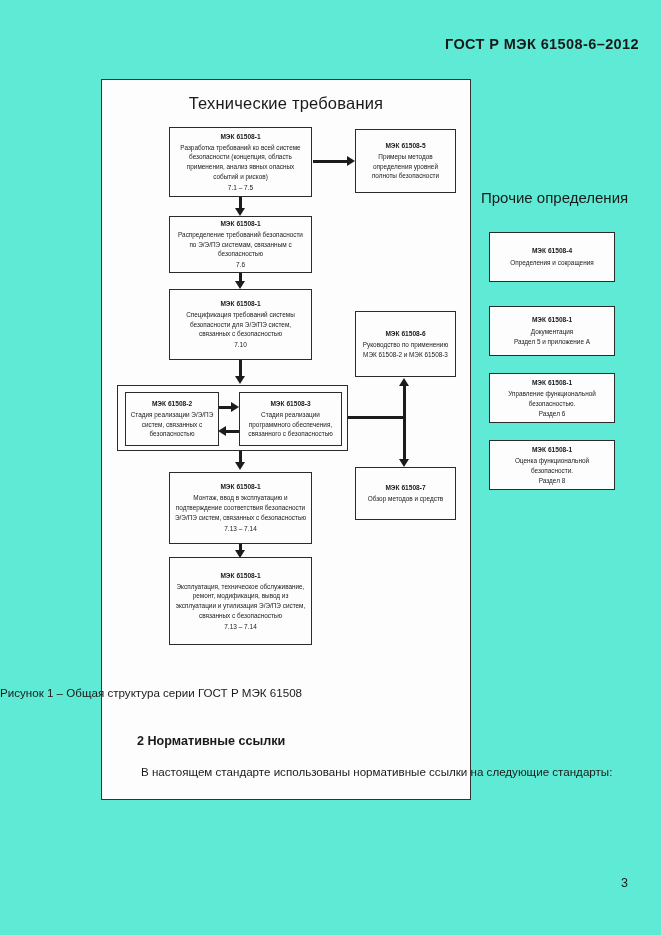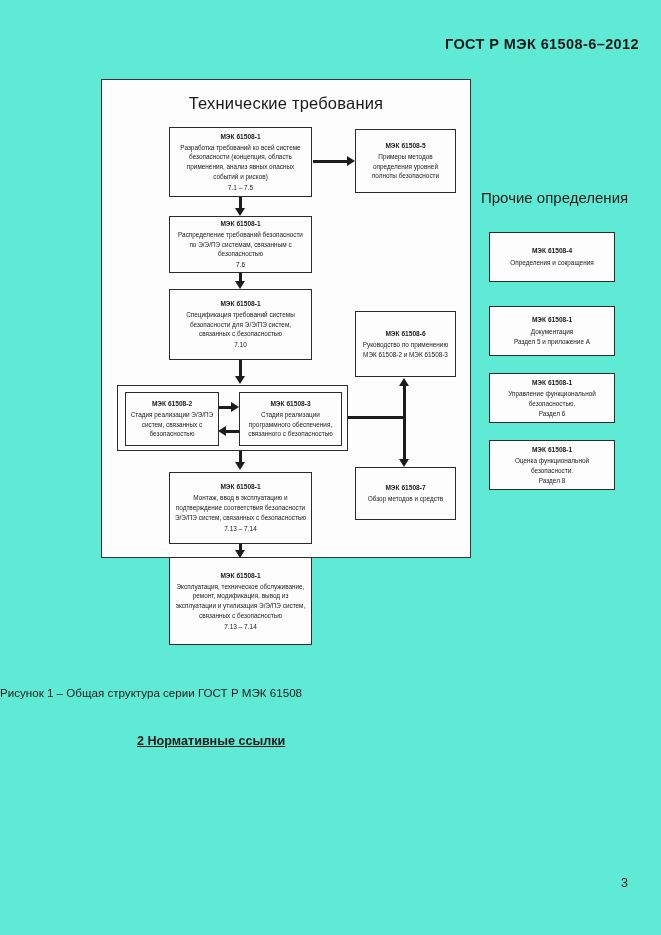--- a/index.html
+++ b/index.html
@@ -27,21 +27,21 @@
     font-weight: bold;
     letter-spacing: 0.4px;
   }
 
   
   .figure-frame {
     position: absolute;
     left: 101px;
     top: 79px;
     width: 370px;
-    height: 479px;
+    height: 721px;
     border: 1.4px solid #333;
     background: #fdfdfd;
   }
   .figure-title {
     position: absolute;
     left: 0;
     top: 14px;
     width: 100%;
     text-align: center;
     font-size: 16.5px;
@@ -160,21 +160,20 @@
     width: 100%;
     text-align: left;
     font-size: 11.6px;
   }
   .section-head {
     position: absolute;
     left: 137px;
     top: 734px;
     font-size: 12.6px;
     font-weight: bold;
-    text-decoration: underline;
   }
   .body-par {
     position: absolute;
     left: 93px;
     top: 761px;
     width: 536px;
     font-size: 11.6px;
     line-height: 1.85;
     text-align: justify;
     text-indent: 48px;
@@ -306,16 +305,17 @@
   <div class="side-node" id="side-4">
     <div class="code">МЭК 61508-1</div>
     <div class="body">Оценка функциональной безопасности.</div>
     <div class="body">Раздел 8</div>
   </div>
 
   <div class="caption">Рисунок 1 – Общая структура серии ГОСТ Р МЭК 61508</div>
 
   <div class="section-head">2  Нормативные ссылки</div>
 
+  <div class="body-par">В настоящем стандарте использованы нормативные ссылки на следующие стандарты:</div>
 
   <div class="page-num">3</div>
 
 </div>
 
 </body></html>

